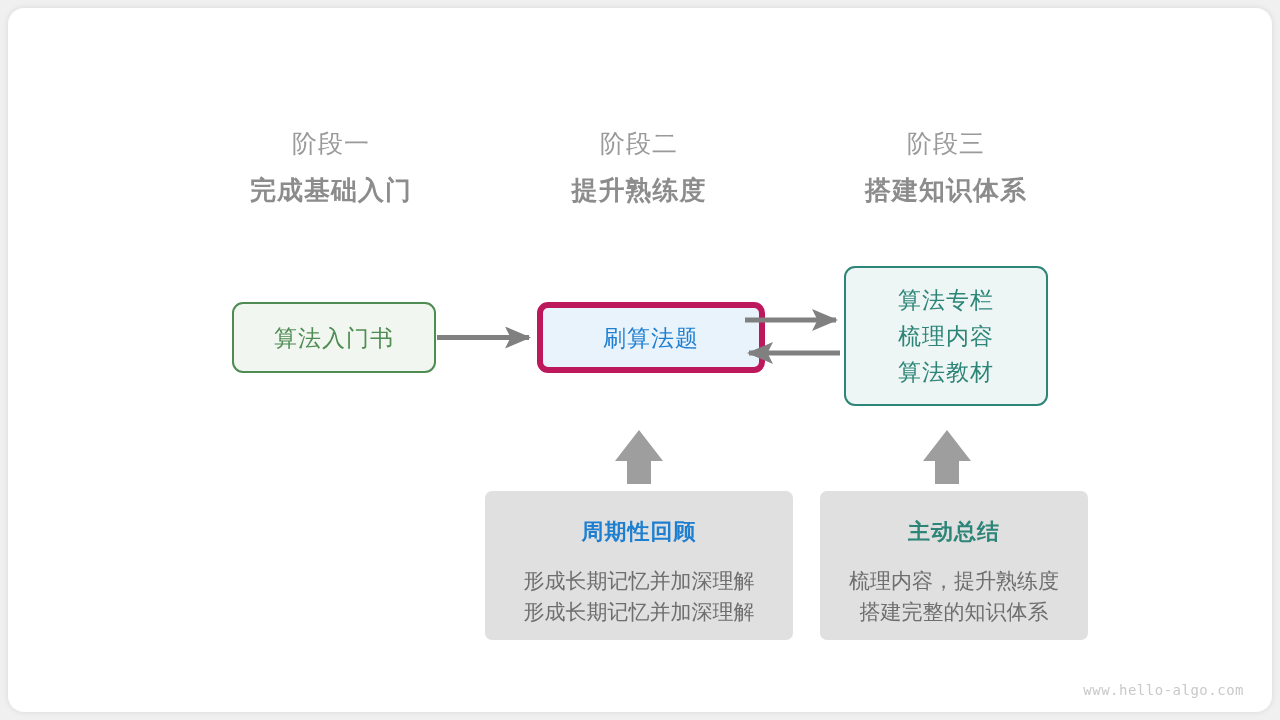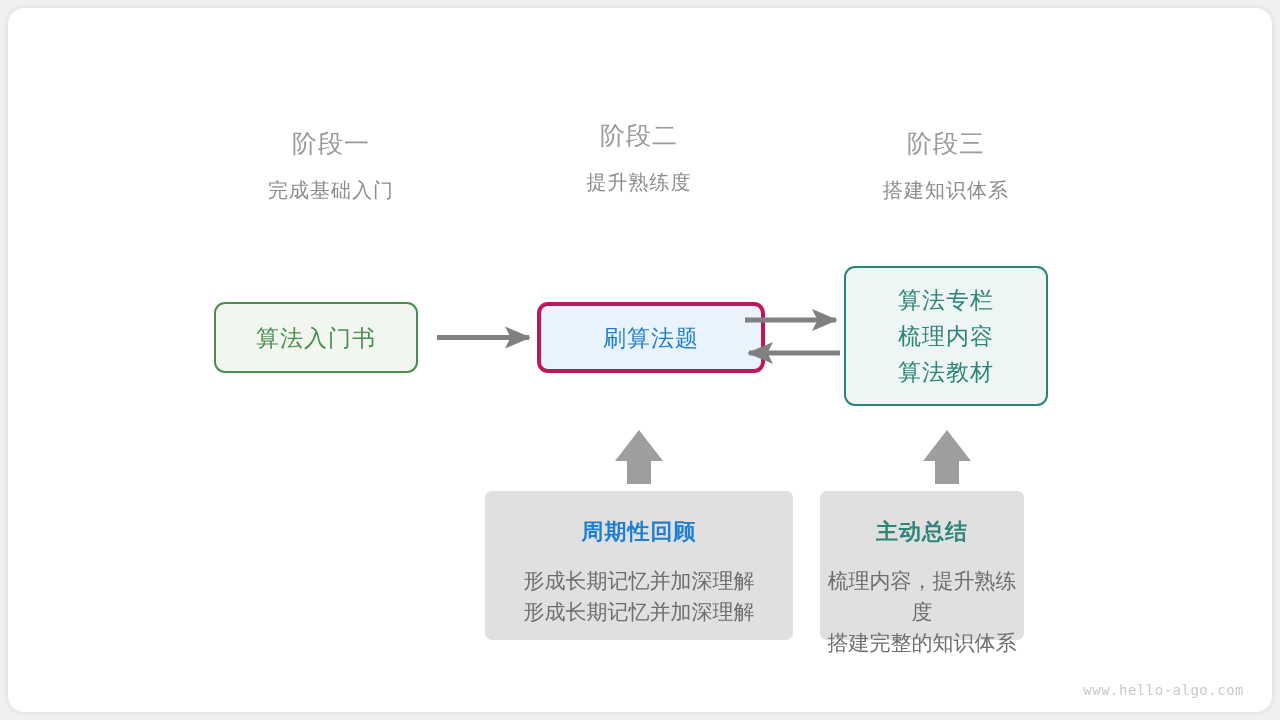--- a/index.html
+++ b/index.html
@@ -39,23 +39,23 @@
   }
   .stage-num {
     font-size: 25px;
     color: #9a9a9a;
     font-weight: 400;
     line-height: 34px;
     letter-spacing: 1px;
     text-align: center;
   }
   .stage-title {
-    font-size: 20px;
+    font-size: 26px;
     color: #8c8c8c;
-    font-weight: 400;
+    font-weight: 700;
     line-height: 32px;
     margin-top: 14px;
     letter-spacing: 1px;
   }
 
   
   .node {
     position: absolute;
     box-sizing: border-box;
     border-radius: 11px;
@@ -63,30 +63,30 @@
     align-items: center;
     justify-content: center;
     flex-direction: column;
     font-weight: 400;
     font-size: 23px;
     letter-spacing: 1px;
   }
   .node-line { line-height: 36px; }
 
   #node-book {
-    left: 214px; top: 302px;
+    left: 232px; top: 302px;
     width: 204px; height: 71px;
     border: 2px solid #4e8c52;
     background: #f1f7f0;
     color: #4e8c52;
   }
   #node-practice {
     left: 537px; top: 302px;
     width: 228px; height: 71px;
-    border: 4px solid #be185d;
+    border: 6px solid #be185d;
     background: #e9f3fb;
     color: #1e7fd1;
     align-items: center;
   }
   #node-resources {
     left: 844px; top: 266px;
     width: 204px; height: 140px;
     border: 2px solid #2d8578;
     background: #edf6f4;
     color: #2d8578;
@@ -112,21 +112,21 @@
   .note-body {
     margin-top: 18px;
     font-size: 21px;
     color: #6e6e6e;
     line-height: 31px;
     text-align: center;
     font-weight: 400;
   }
   #note-review { left: 485px; top: 491px; width: 308px; height: 149px; }
   #note-review .note-title { color: #1e7fd1; }
-  #note-summary { left: 820px; top: 491px; width: 204px; height: 149px; }
+  #note-summary { left: 820px; top: 491px; width: 268px; height: 149px; }
   #note-summary .note-title { color: #2d8578; }
 
   
   #arrows {
     position: absolute;
     left: 0; top: 0;
     width: 1280px; height: 720px;
     pointer-events: none;
   }
 
@@ -144,21 +144,21 @@
 </head>
 <body>
 
 <div id="canvas">
   <div class="card"></div>
 
   <div class="stage" style="left:201px; top:126px;">
     <div class="stage-num">阶段一</div>
     <div class="stage-title">完成基础入门</div>
   </div>
-  <div class="stage" style="left:509px; top:118px;">
+  <div class="stage" style="left:509px; top:126px;">
     <div class="stage-num">阶段二</div>
     <div class="stage-title">提升熟练度</div>
   </div>
   <div class="stage" style="left:816px; top:126px;">
     <div class="stage-num">阶段三</div>
     <div class="stage-title">搭建知识体系</div>
   </div>
 
   <div class="node" id="node-book">
     <div class="node-line">算法入门书</div>

